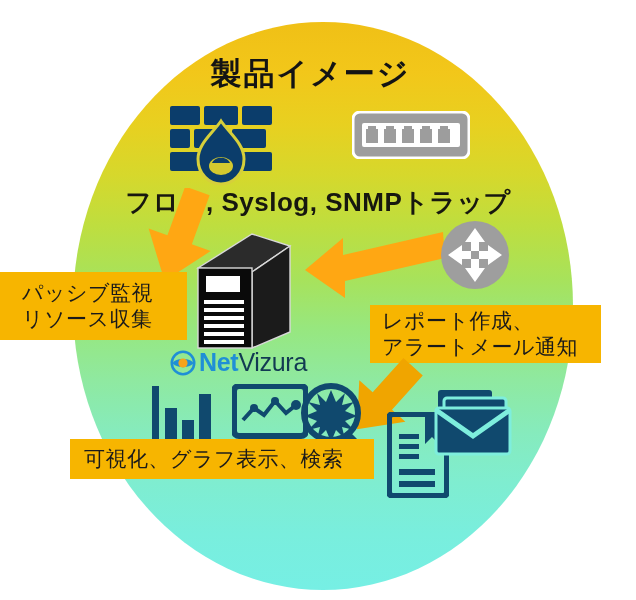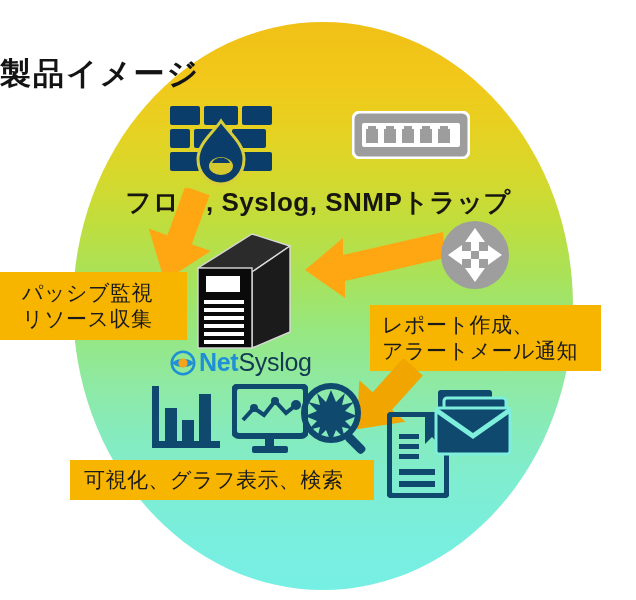--- a/index.html
+++ b/index.html
@@ -64,41 +64,43 @@
     box-sizing: border-box;
   }
   #label-passive {
     left: 0px; top: 272px;
     width: 187px; height: 68px;
     padding: 4px 0 4px 22px;
     font-size: 21px;
   }
   #label-report {
     left: 370px; top: 305px;
-    width: 231px; height: 66px;
+    width: 231px; height: 58px;
     padding: 4px 0 4px 12px;
     font-size: 21px;
   }
   #label-visual {
-    left: 70px; top: 460px;
+    left: 70px; top: 439px;
     width: 304px; height: 40px;
     padding: 0 0 0 14px;
     font-size: 21px;
     justify-content: center;
   }
 
   
   #title {
     position: absolute;
     left: 0; top: 53px;
     width: 585px;
+    text-align: center;
     font-size: 31px;
     font-weight: 700;
     color: #141414;
     letter-spacing: 2px;
+    padding-left: 18px;
   }
   #flowline {
     position: absolute;
     left: 0; top: 185px;
     width: 636px;
     text-align: center;
     font-size: 26px;
     font-weight: 600;
     color: #17170f;
     letter-spacing: 0.5px;
@@ -206,21 +208,21 @@
     <path d="M20 0 L46 0 L46 46 L64 46 L33 84 L2 46 L20 46 Z" fill="#f0a500" transform="rotate(42 33 42)"></path>
   </svg>
 
   <div id="logo">
     <svg class="eye" width="26" height="26" viewBox="0 0 26 26">
       <circle cx="13" cy="13" r="11.2" fill="none" stroke="#1f8fd6" stroke-width="2.6"></circle>
       <path d="M2.5 13 C6 7.5 20 7.5 23.5 13 C20 18.5 6 18.5 2.5 13 Z" fill="#1f8fd6"></path>
       <circle cx="13" cy="13" r="4.6" fill="#f5a31a"></circle>
     </svg>
     <span class="net">Net</span>
-      <span class="vizura">Syslog</span>
+      <span class="vizura">Vizura</span>
   </div>
 
   <svg class="abs" style="left:152px;top:384px;" width="68" height="70" viewBox="0 0 68 70">
     <g fill="#10496e">
       <rect x="0" y="2" width="7" height="62"></rect>
       <rect x="0" y="57" width="68" height="7"></rect>
       <rect x="13" y="24" width="12" height="33"></rect>
       <rect x="30" y="36" width="12" height="21"></rect>
       <rect x="47" y="10" width="12" height="47"></rect>
     </g>

